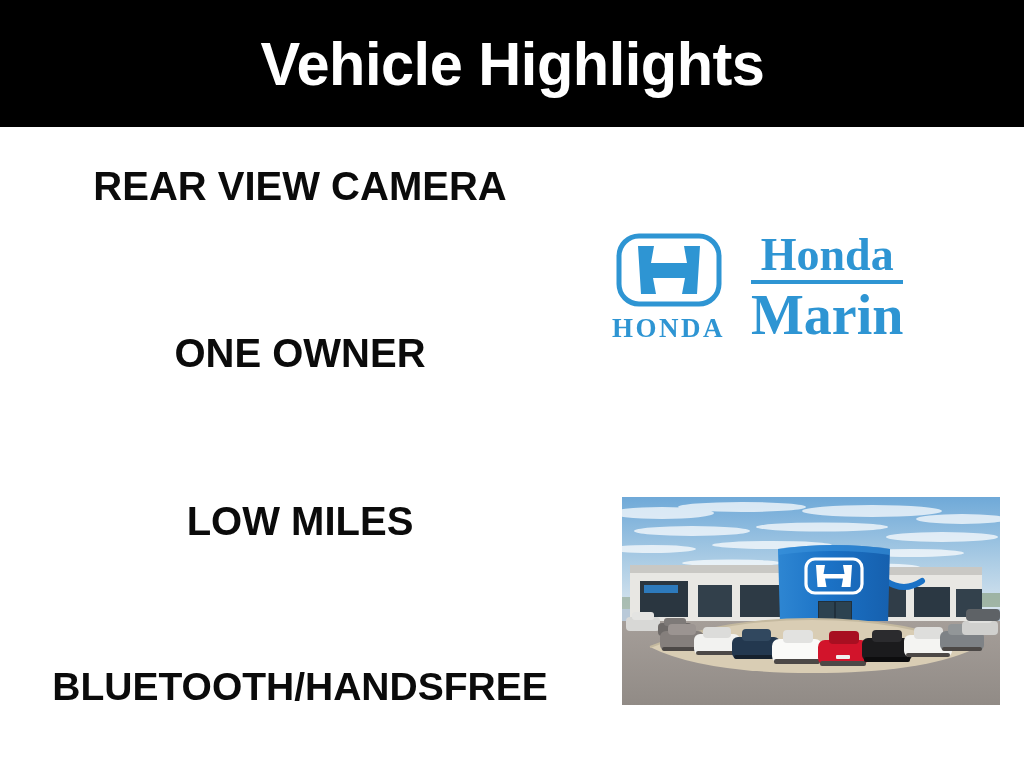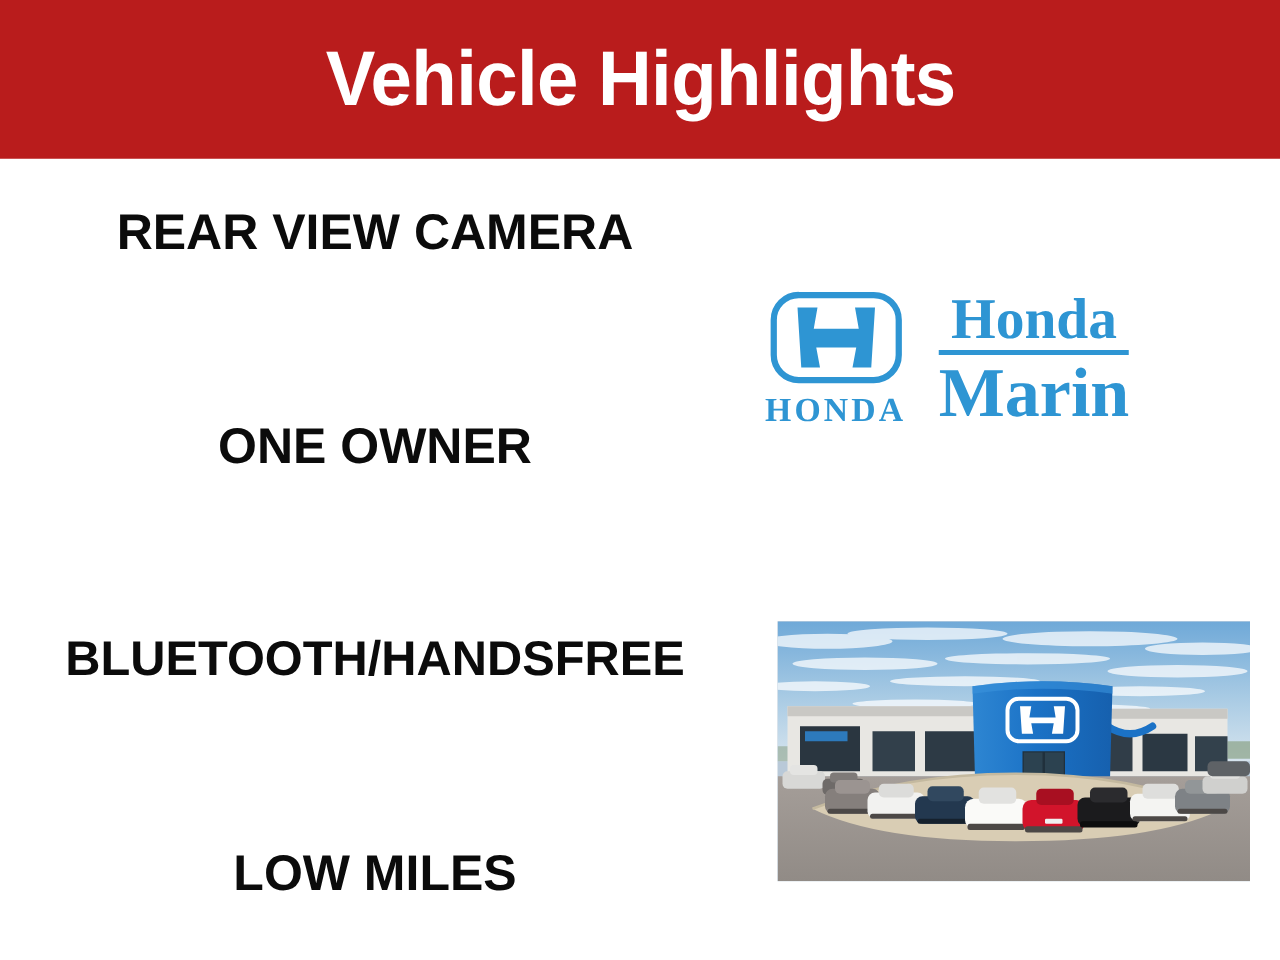--- a/index.html
+++ b/index.html
@@ -15,21 +15,21 @@
     position: relative;
   }
 
   
   .header-bar {
     position: absolute;
     left: 0;
     top: 0;
     width: 1024px;
     height: 127px;
-    background: #b91c1c;
+    background: #000000;
     display: flex;
     align-items: center;
     justify-content: center;
   }
   .header-title {
     color: #ffffff;
     font-family: "Liberation Sans", sans-serif;
     font-size: 62px;
     font-weight: bold;
     letter-spacing: -0.5px;
@@ -41,21 +41,21 @@
   
   .features {
     position: absolute;
     left: 0;
     top: 127px;
     width: 600px;
     height: 641px;
     display: flex;
     flex-direction: column;
     justify-content: space-between;
-    padding: 38px 0 48px 0;
+    padding: 38px 0 60px 0;
     box-sizing: border-box;
     gap: 20px;
   }
   .feature-line {
     text-align: center;
     color: #0b0b0b;
     font-family: "Liberation Sans", sans-serif;
     font-size: 40px;
     font-weight: bold;
     line-height: 1.05;
@@ -140,22 +140,22 @@
 </head>
 <body>
 
 <div class="header-bar">
   <div class="header-title">Vehicle Highlights</div>
 </div>
 
 <div class="features">
   <div class="feature-line">REAR VIEW CAMERA</div>
   <div class="feature-line">ONE OWNER</div>
+  <div class="feature-line">LOW MILES</div>
   <div class="feature-line wide">BLUETOOTH/HANDSFREE</div>
-  <div class="feature-line">LOW MILES</div>
 </div>
 
 <div class="right-col">
 
   <div class="logo-lockup">
 
     <div class="honda-emblem-block">
       <svg class="honda-emblem" viewBox="0 0 110 76">
 
         <rect x="5" y="4" width="100" height="68" rx="20" ry="20" fill="none" stroke="#2E95D3" stroke-width="5"></rect>

